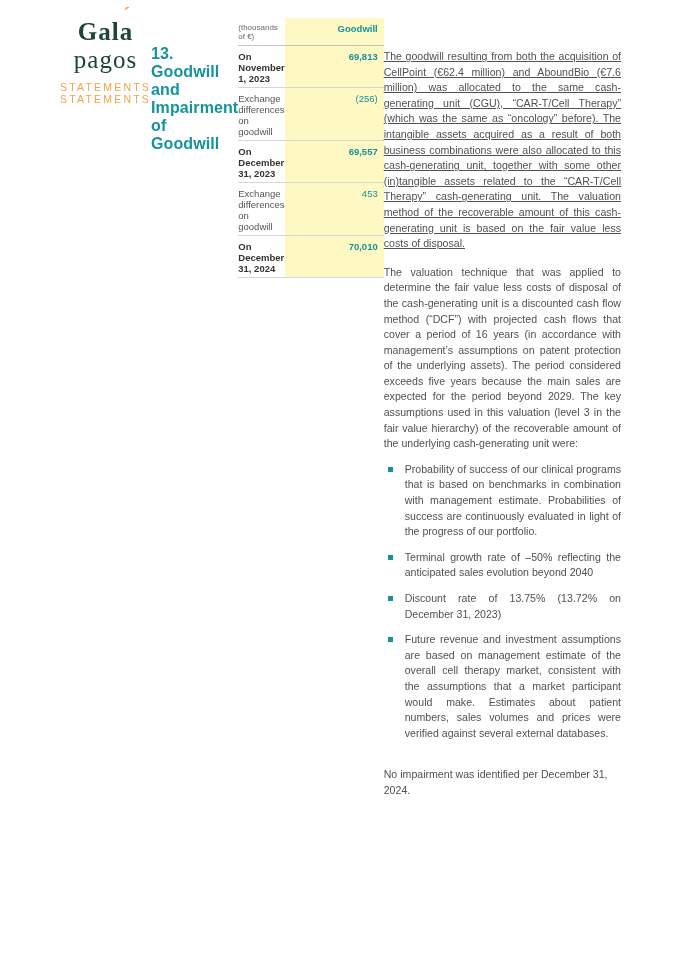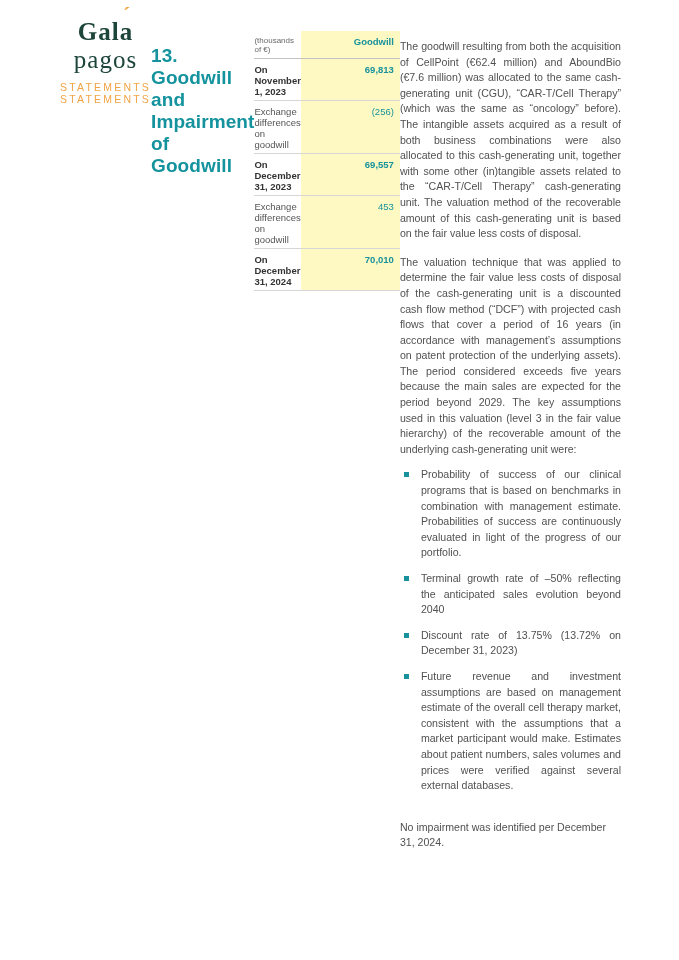--- a/index.html
+++ b/index.html
@@ -42,28 +42,28 @@
     margin-top: 7px;
     font-size: 10.5px;
     letter-spacing: 2.2px;
     color: #f0a445;
     font-weight: 400;
   }
 
   
   .note-heading {
     margin-top: 27px;
-    font-size: 19px;
+    font-size: 16px;
     font-weight: 700;
     color: #14939e;
     letter-spacing: 0.1px;
   }
 
   
-  .fintable { margin-top: 13px; width: 100%; font-size: 9.5px; }
+  .fintable { width: 100%; font-size: 9.5px; }
   .frow {
     display: flex;
     justify-content: space-between;
     align-items: stretch;
     border-bottom: 1px solid #d6d6d6;
   }
   .frow.header-row { border-bottom: 1px solid #c2c2c2; }
   .flabel { padding: 4.5px 0 3.5px; color: #555555; }
   .fval {
     width: 99px;
@@ -80,21 +80,21 @@
 
   
   .body-copy { margin-top: 20px; }
   .para {
     margin-top: 13px;
     font-size: 10.6px;
     line-height: 15.6px;
     text-align: justify;
     color: #515151;
   }
-  .para:first-child { margin-top: 1px; }
+  .para:first-child { margin-top: 11px; text-decoration: underline; }
 
   .bullet-list { margin-top: 3px; }
   .bullet-item {
     display: flex;
     margin-top: 10px;
     font-size: 10.6px;
     line-height: 15.6px;
     color: #515151;
   }
   .bullet-marker {

